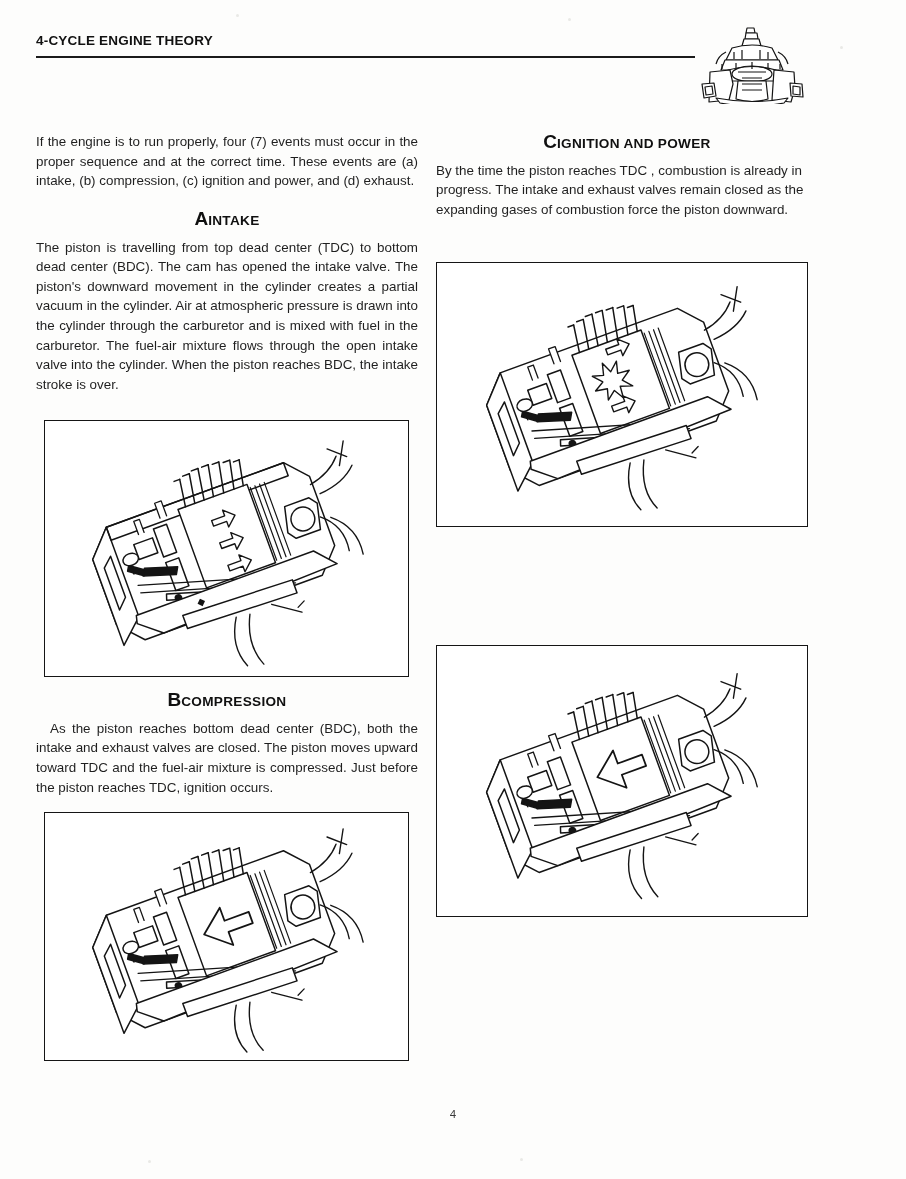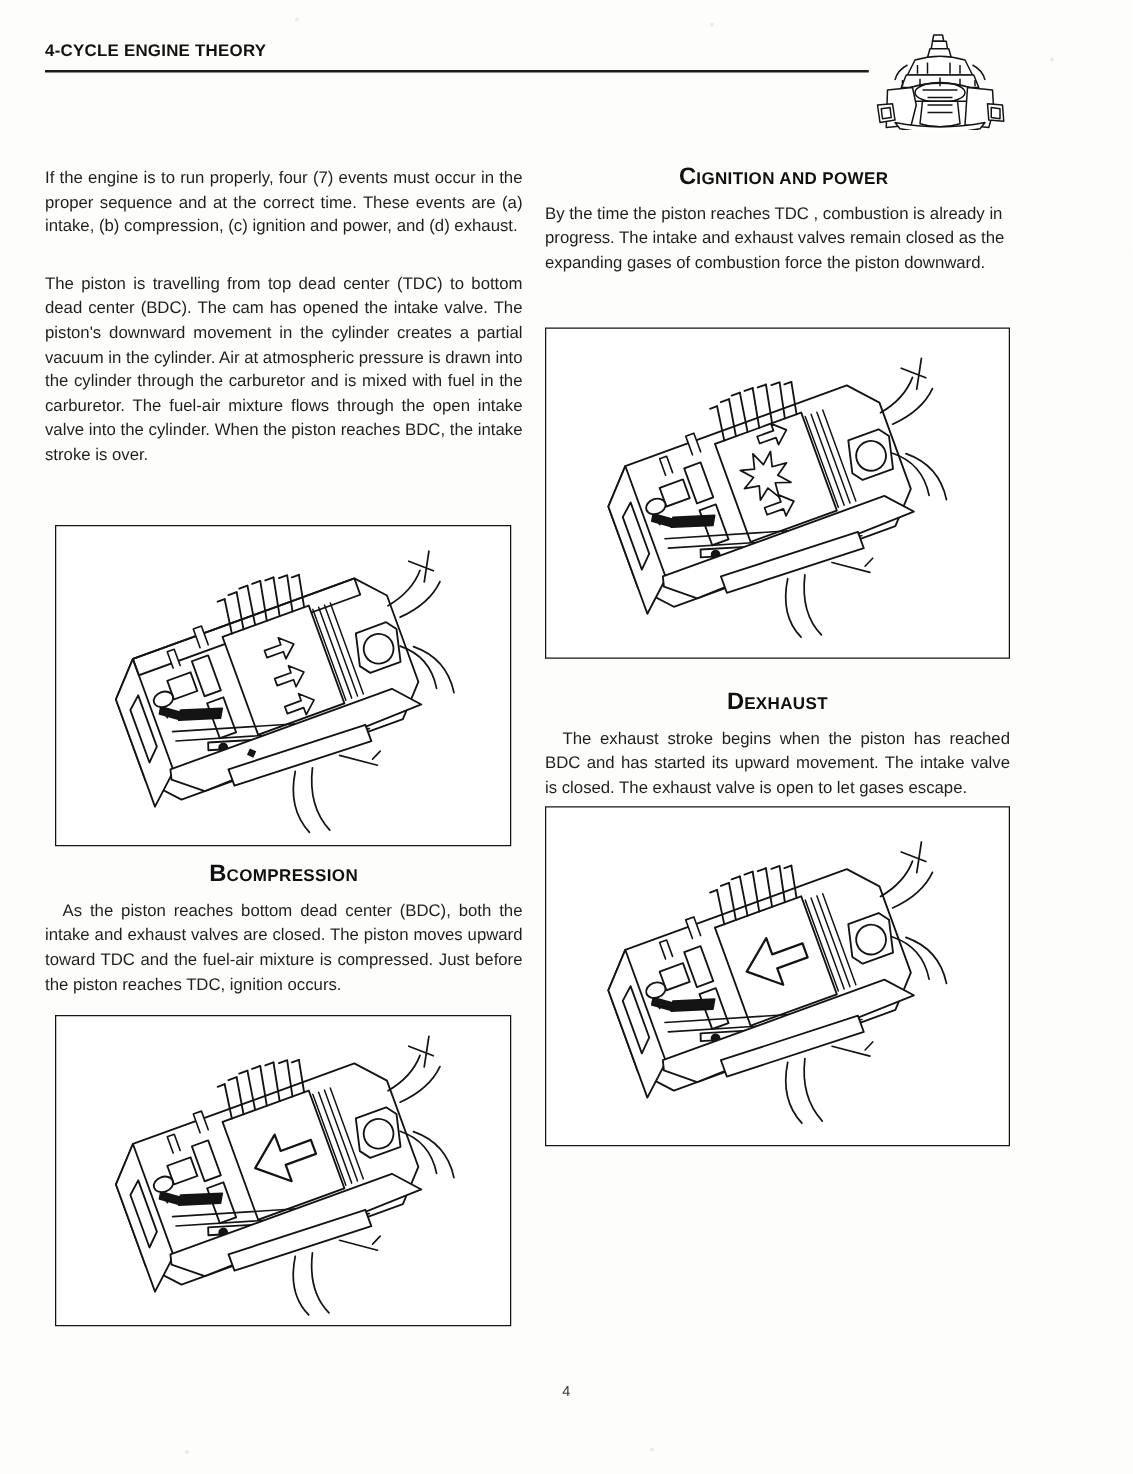--- a/index.html
+++ b/index.html
@@ -167,47 +167,43 @@
         <path d="M42 30 l0 7 M50 28 l0 9 M68 28 l0 9 M76 30 l0 7"></path>
         <path d="M30 42 l0 5 M44 41 l0 6 M60 40 l0 7 M76 41 l0 6 M88 42 l0 5"></path>
         <path d="M86 30 q8 4 10 12 M34 30 q-8 4 -10 12"></path>
       </g>
     </svg>
   </div>
 
   <div class="col col-left">
     <p class="body">If the engine is to run properly, four (7) events must occur in the proper sequence and at the correct time. These events are (a) intake, (b) compression, (c) ignition and power, and (d) exhaust.</p>
     <div class="spacer-18"></div>
+    <h2 class="section">
+      <span class="drop">A</span><span class="rest">INTAKE</span>
+    </h2>
     <div class="spacer-8"></div>
     <p class="body">The piston is travelling from top dead center (TDC) to bottom dead center (BDC). The cam has opened the intake valve. The piston's downward movement in the cylinder creates a partial vacuum in the cylinder. Air at atmospheric pressure is drawn into the cylinder through the carburetor and is mixed with fuel in the carburetor. The fuel-air mixture flows through the open intake valve into the cylinder. When the piston reaches BDC, the intake stroke is over.</p>
   </div>
 
   <div class="col" style="left:36px; top:690px; width:382px;">
     <h2 class="section">
       <span class="drop">B</span><span class="rest">COMPRESSION</span>
     </h2>
     <div class="spacer-8"></div>
     <p class="body indent">As the piston reaches bottom dead center (BDC), both the intake and exhaust valves are closed. The piston moves upward toward TDC and the fuel-air mixture is compressed. Just before the piston reaches TDC, ignition occurs.</p>
   </div>
 
   <div class="col col-right">
     <h2 class="section">
       <span class="drop">C</span><span class="rest">IGNITION AND POWER</span>
     </h2>
     <div class="spacer-8"></div>
     <p class="body nojust">By the time the piston reaches TDC , combustion is already in progress. The intake and exhaust valves remain closed as the expanding gases of combustion force the piston downward.</p>
   </div>
 
-  <div class="col" style="left:436px; top:552px; width:372px;">
-    <h2 class="section">
-      <span class="drop">D</span><span class="rest">EXHAUST</span>
-    </h2>
-    <div class="spacer-8"></div>
-    <p class="body indent">The exhaust stroke begins when the piston has reached BDC and has started its upward movement. The intake valve is closed. The exhaust valve is open to let gases escape.</p>
-  </div>
 
   <div class="figure fig-a">
     <svg viewBox="0 0 365 257" xmlns="http://www.w3.org/2000/svg">
       <g transform="translate(185,128) rotate(-20) translate(-185,-128)">
         <g fill="#ffffff" stroke="#141414" stroke-width="1.5" stroke-linejoin="round" stroke-linecap="round">
 
           <path d="M52 92 l24 -26 190 0 20 22 0 74 -22 24 -190 0 -22 -24 z"></path>
 
           <path d="M52 92 l24 -26 0 96 -24 22 z"></path>
           <path d="M60 104 l10 -9 0 44 -10 10 z"></path>

